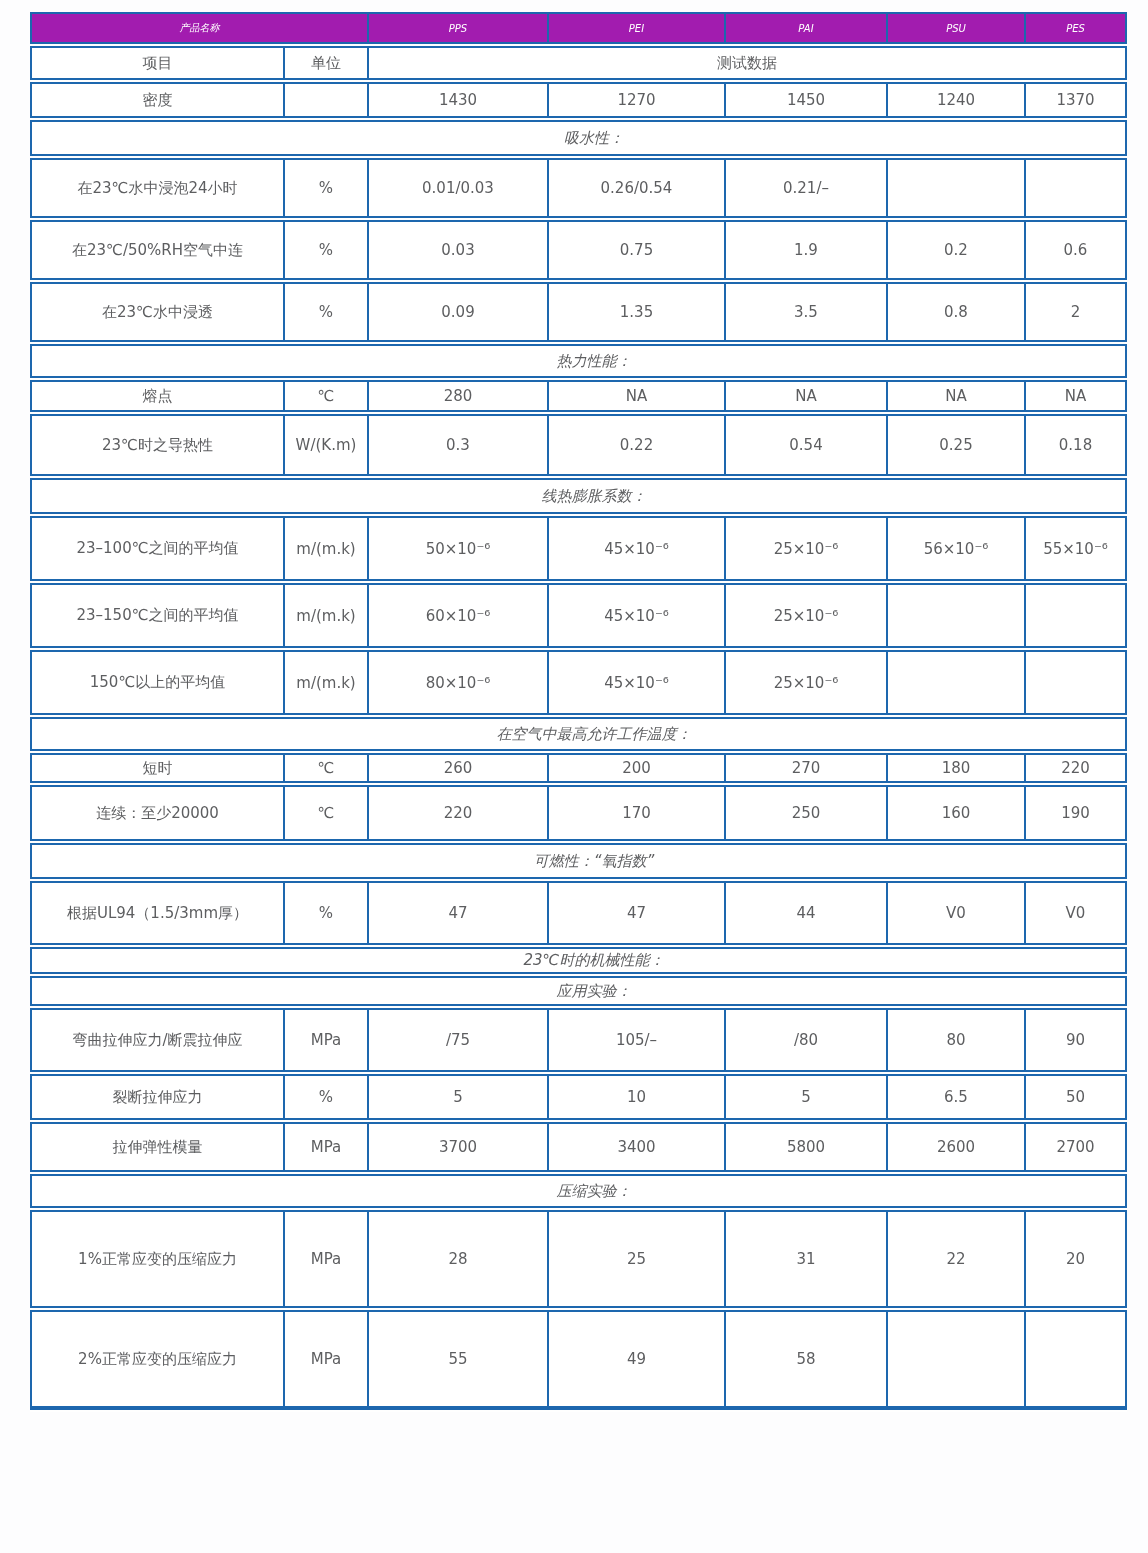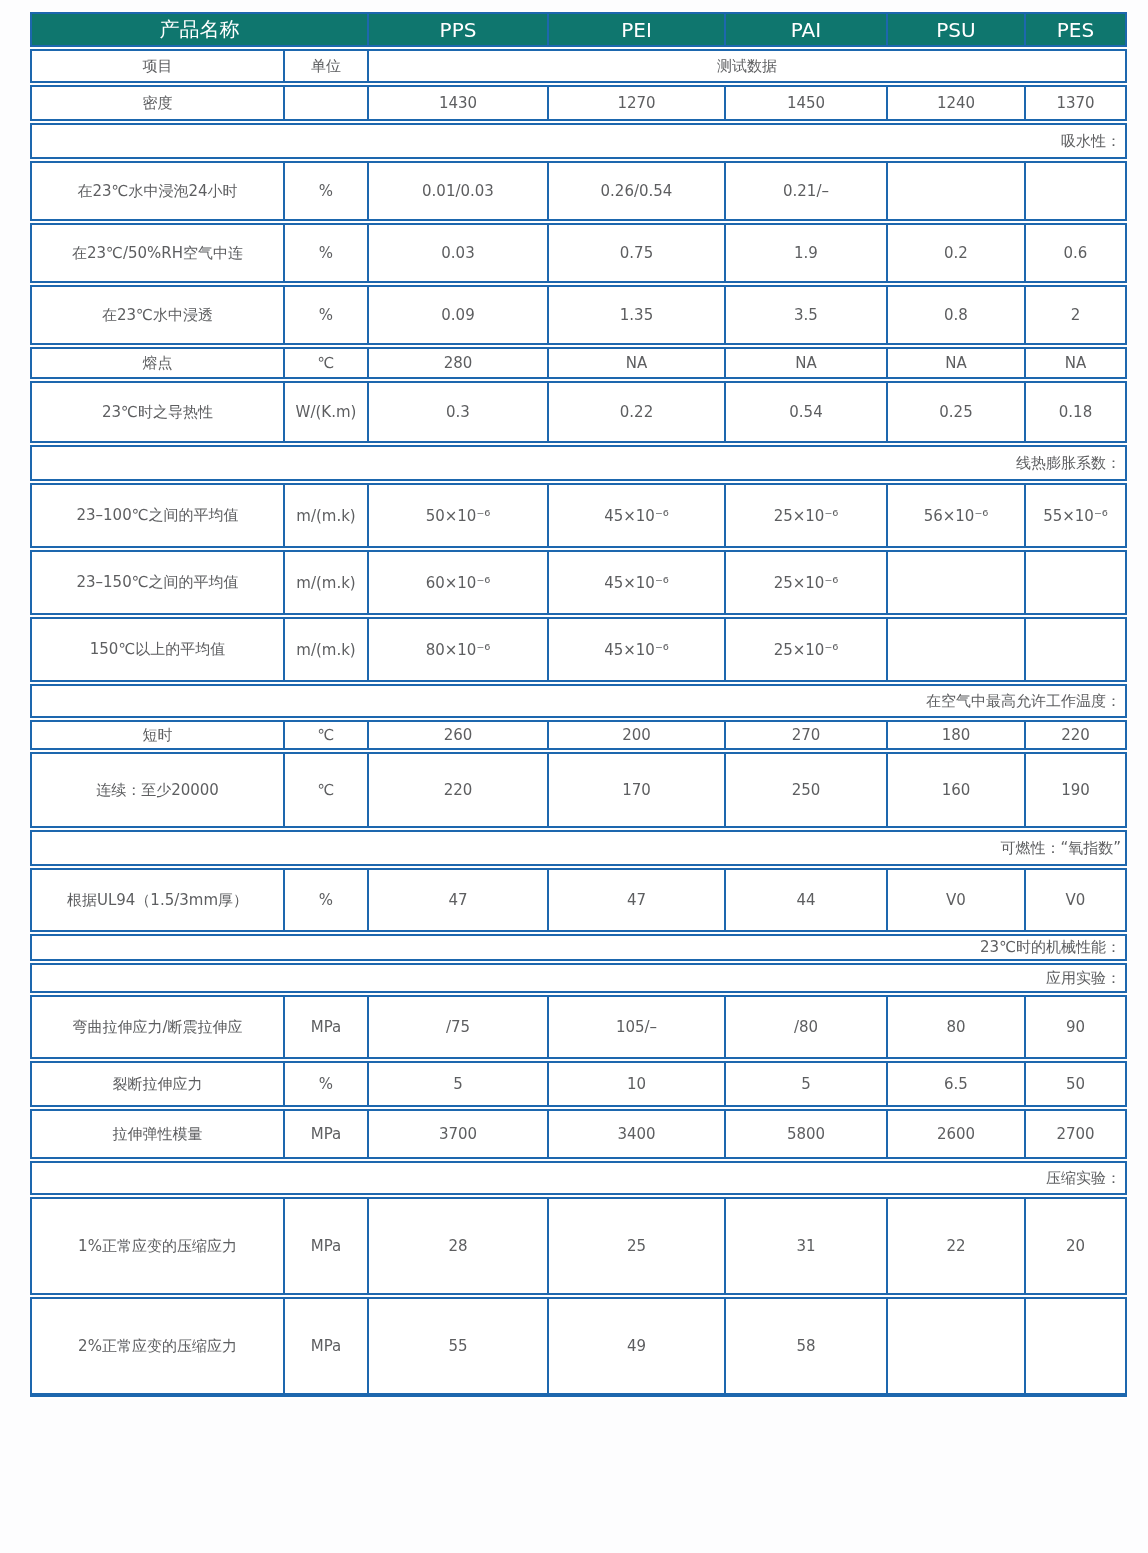--- a/index.html
+++ b/index.html
@@ -27,28 +27,30 @@
     color: #5d5e60;
     font-size: 15px;
     padding: 2px 4px;
     overflow: hidden;
     word-break: break-all;
   }
   td:first-child { border-left-width: 2px; }
   td:last-child  { border-right-width: 2px; }
   tr:last-child td { border-bottom-width: 4px; }
   tr.header-row td {
-    background: #0f766e;
+    background: #a21caf;
     color: #ffffff;
-    font-size: 20px;
+    font-size: 10px;
     border-color: #1d67ae;
+    font-style: italic;
   }
   tr.section-row td {
-    text-align: right;
+    text-align: center;
     padding-left: 35px;
+    font-style: italic;
   }
 </style>
 </head>
 <body>
 
 <div class="table-wrap" data-name="page-content">
   <table data-name="properties-table">
     <colgroup data-name="column-widths">
         <col style="width: 254px;">
         <col style="width: 84px;">
@@ -104,20 +106,23 @@
         </tr>
         <tr data-name="table-row" style="height: 60px;">
           <td data-name="property-label-cell">在23℃水中浸透</td>
           <td data-name="unit-cell">%</td>
           <td data-name="value-cell">0.09</td>
           <td data-name="value-cell">1.35</td>
           <td data-name="value-cell">3.5</td>
           <td data-name="value-cell">0.8</td>
           <td data-name="value-cell">2</td>
         </tr>
+        <tr class="section-row" data-name="section-row" style="height: 34px;">
+          <td data-name="section-header-cell" colspan="7">热力性能：</td>
+        </tr>
         <tr data-name="table-row" style="height: 32px;">
           <td data-name="property-label-cell">熔点</td>
           <td data-name="unit-cell">℃</td>
           <td data-name="value-cell">280</td>
           <td data-name="value-cell">NA</td>
           <td data-name="value-cell">NA</td>
           <td data-name="value-cell">NA</td>
           <td data-name="value-cell">NA</td>
         </tr>
         <tr data-name="table-row" style="height: 62px;">
@@ -164,21 +169,21 @@
         </tr>
         <tr data-name="table-row" style="height: 30px;">
           <td data-name="property-label-cell">短时</td>
           <td data-name="unit-cell">℃</td>
           <td data-name="value-cell">260</td>
           <td data-name="value-cell">200</td>
           <td data-name="value-cell">270</td>
           <td data-name="value-cell">180</td>
           <td data-name="value-cell">220</td>
         </tr>
-        <tr data-name="table-row" style="height: 76px;">
+        <tr data-name="table-row" style="height: 56px;">
           <td data-name="property-label-cell">连续：至少20000</td>
           <td data-name="unit-cell">℃</td>
           <td data-name="value-cell">220</td>
           <td data-name="value-cell">170</td>
           <td data-name="value-cell">250</td>
           <td data-name="value-cell">160</td>
           <td data-name="value-cell">190</td>
         </tr>
         <tr class="section-row" data-name="section-row" style="height: 36px;">
           <td data-name="section-header-cell" colspan="7">可燃性：“氧指数”</td>

